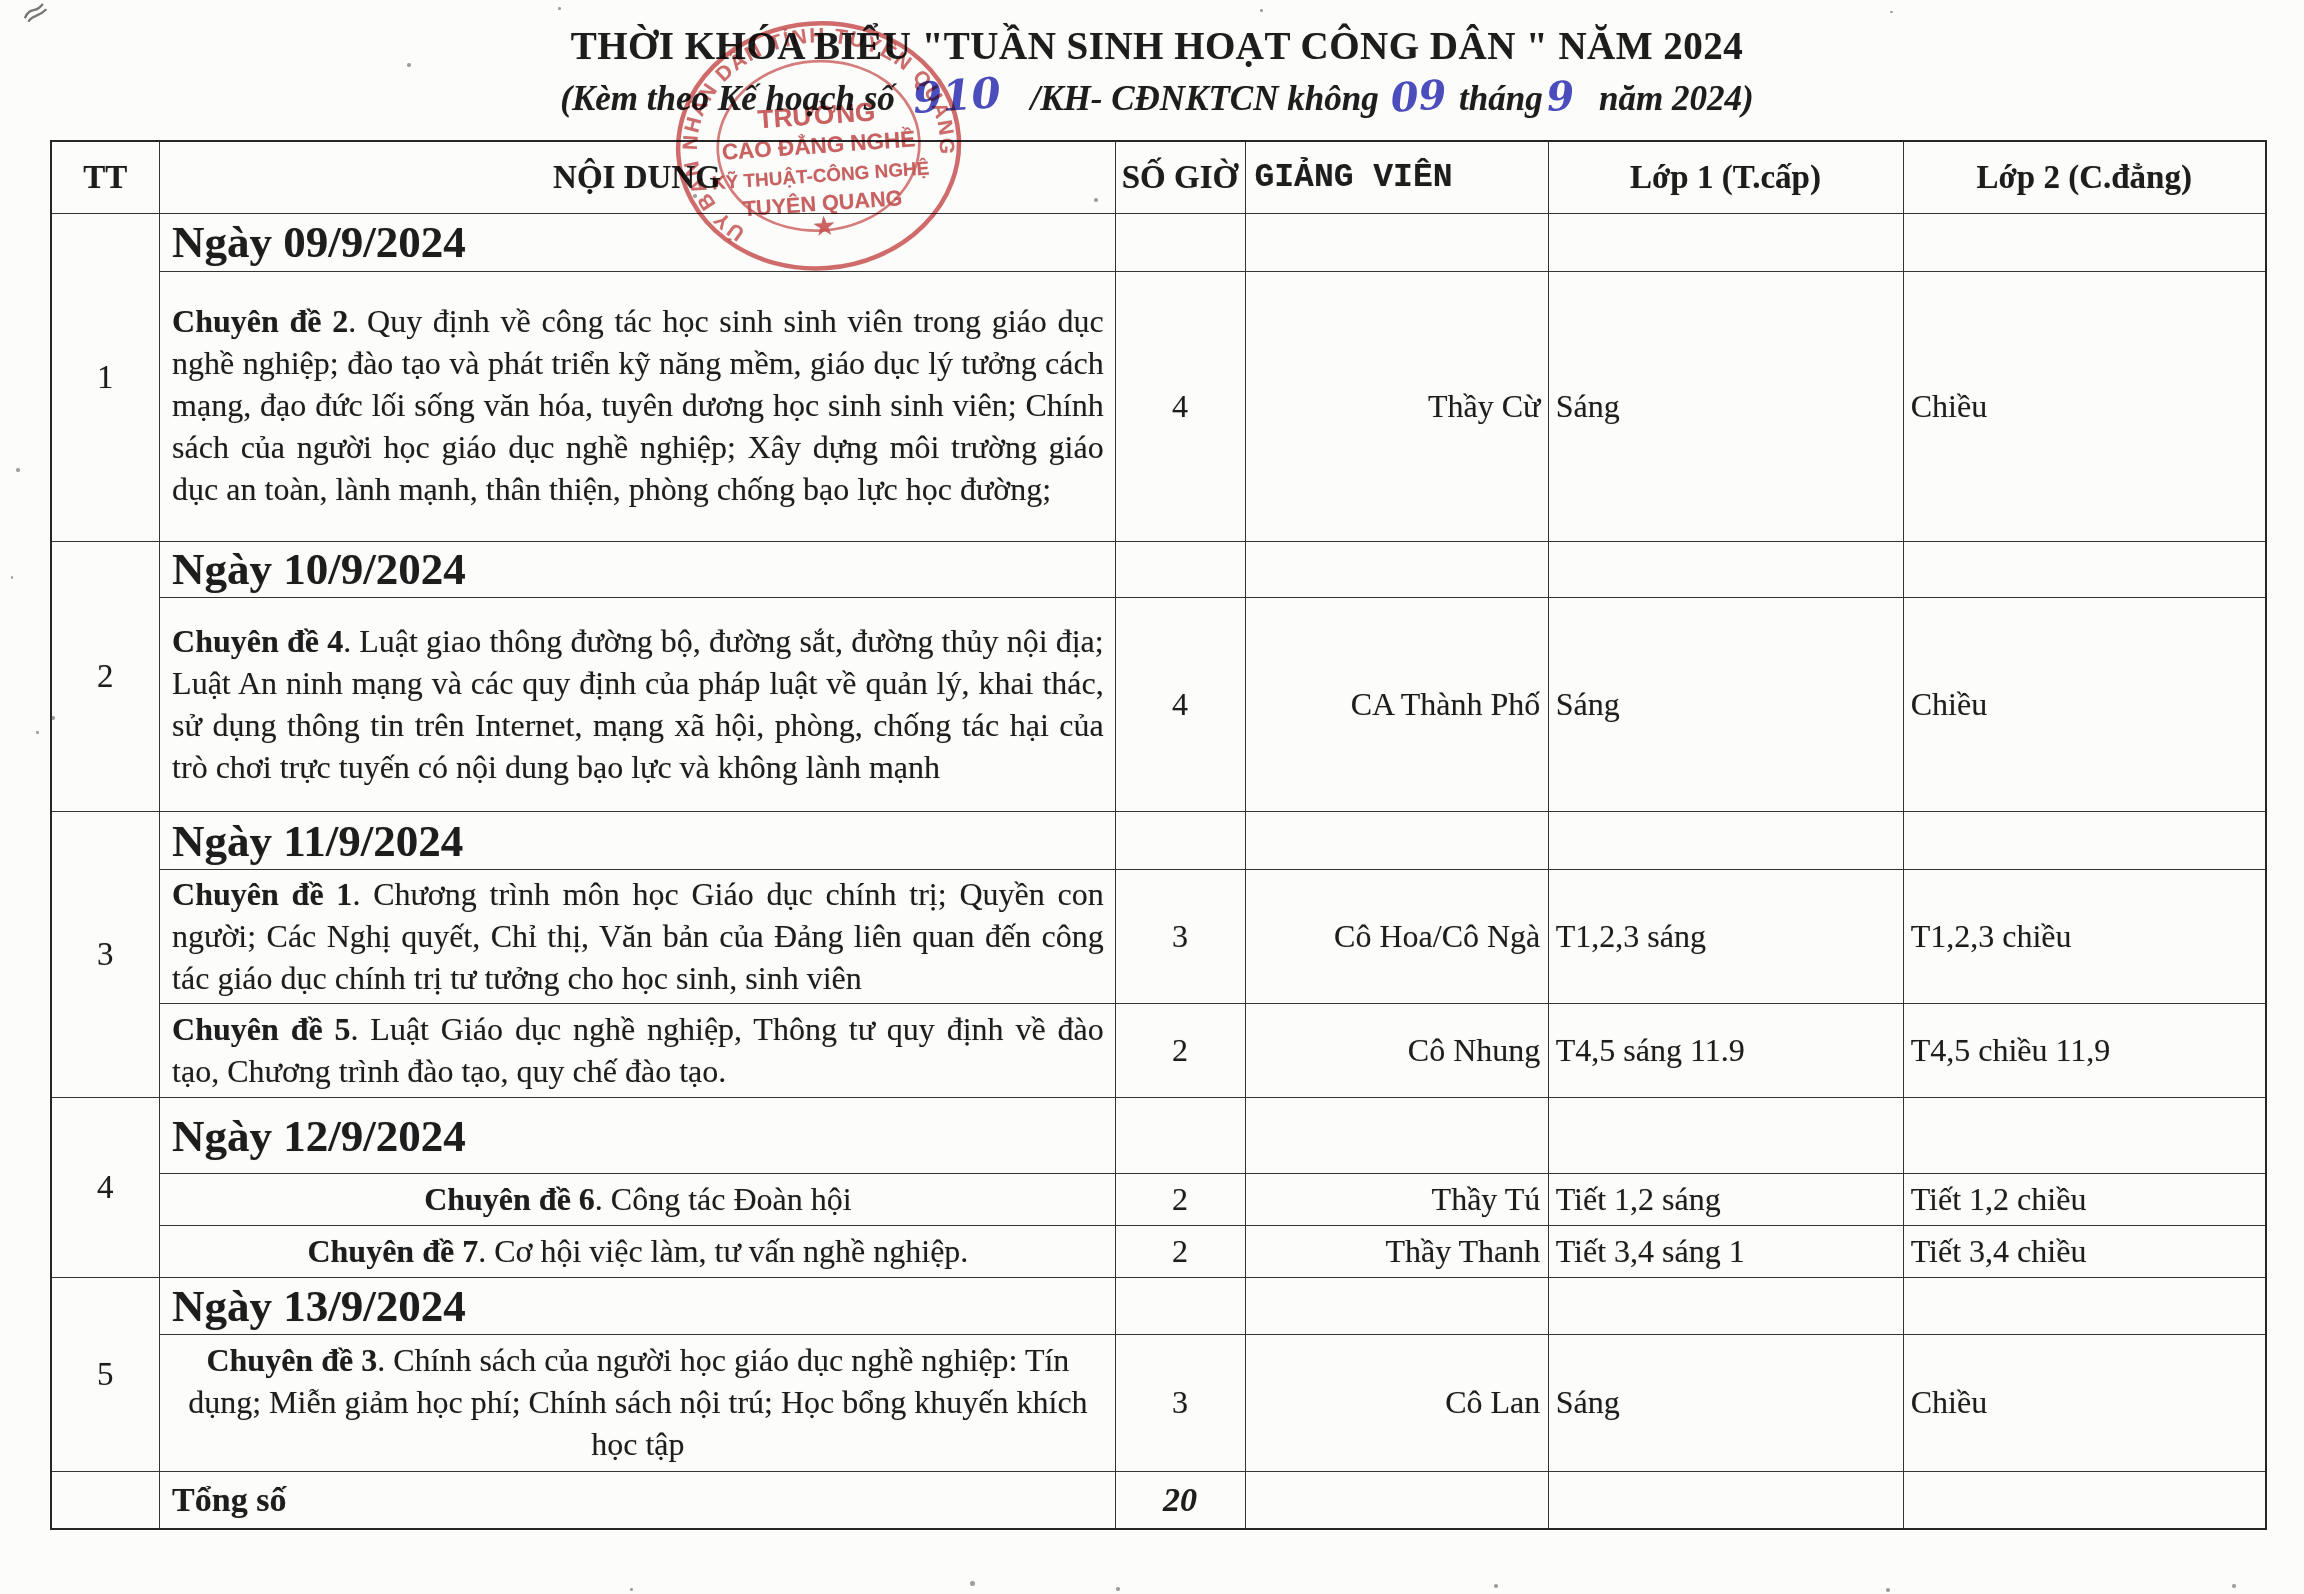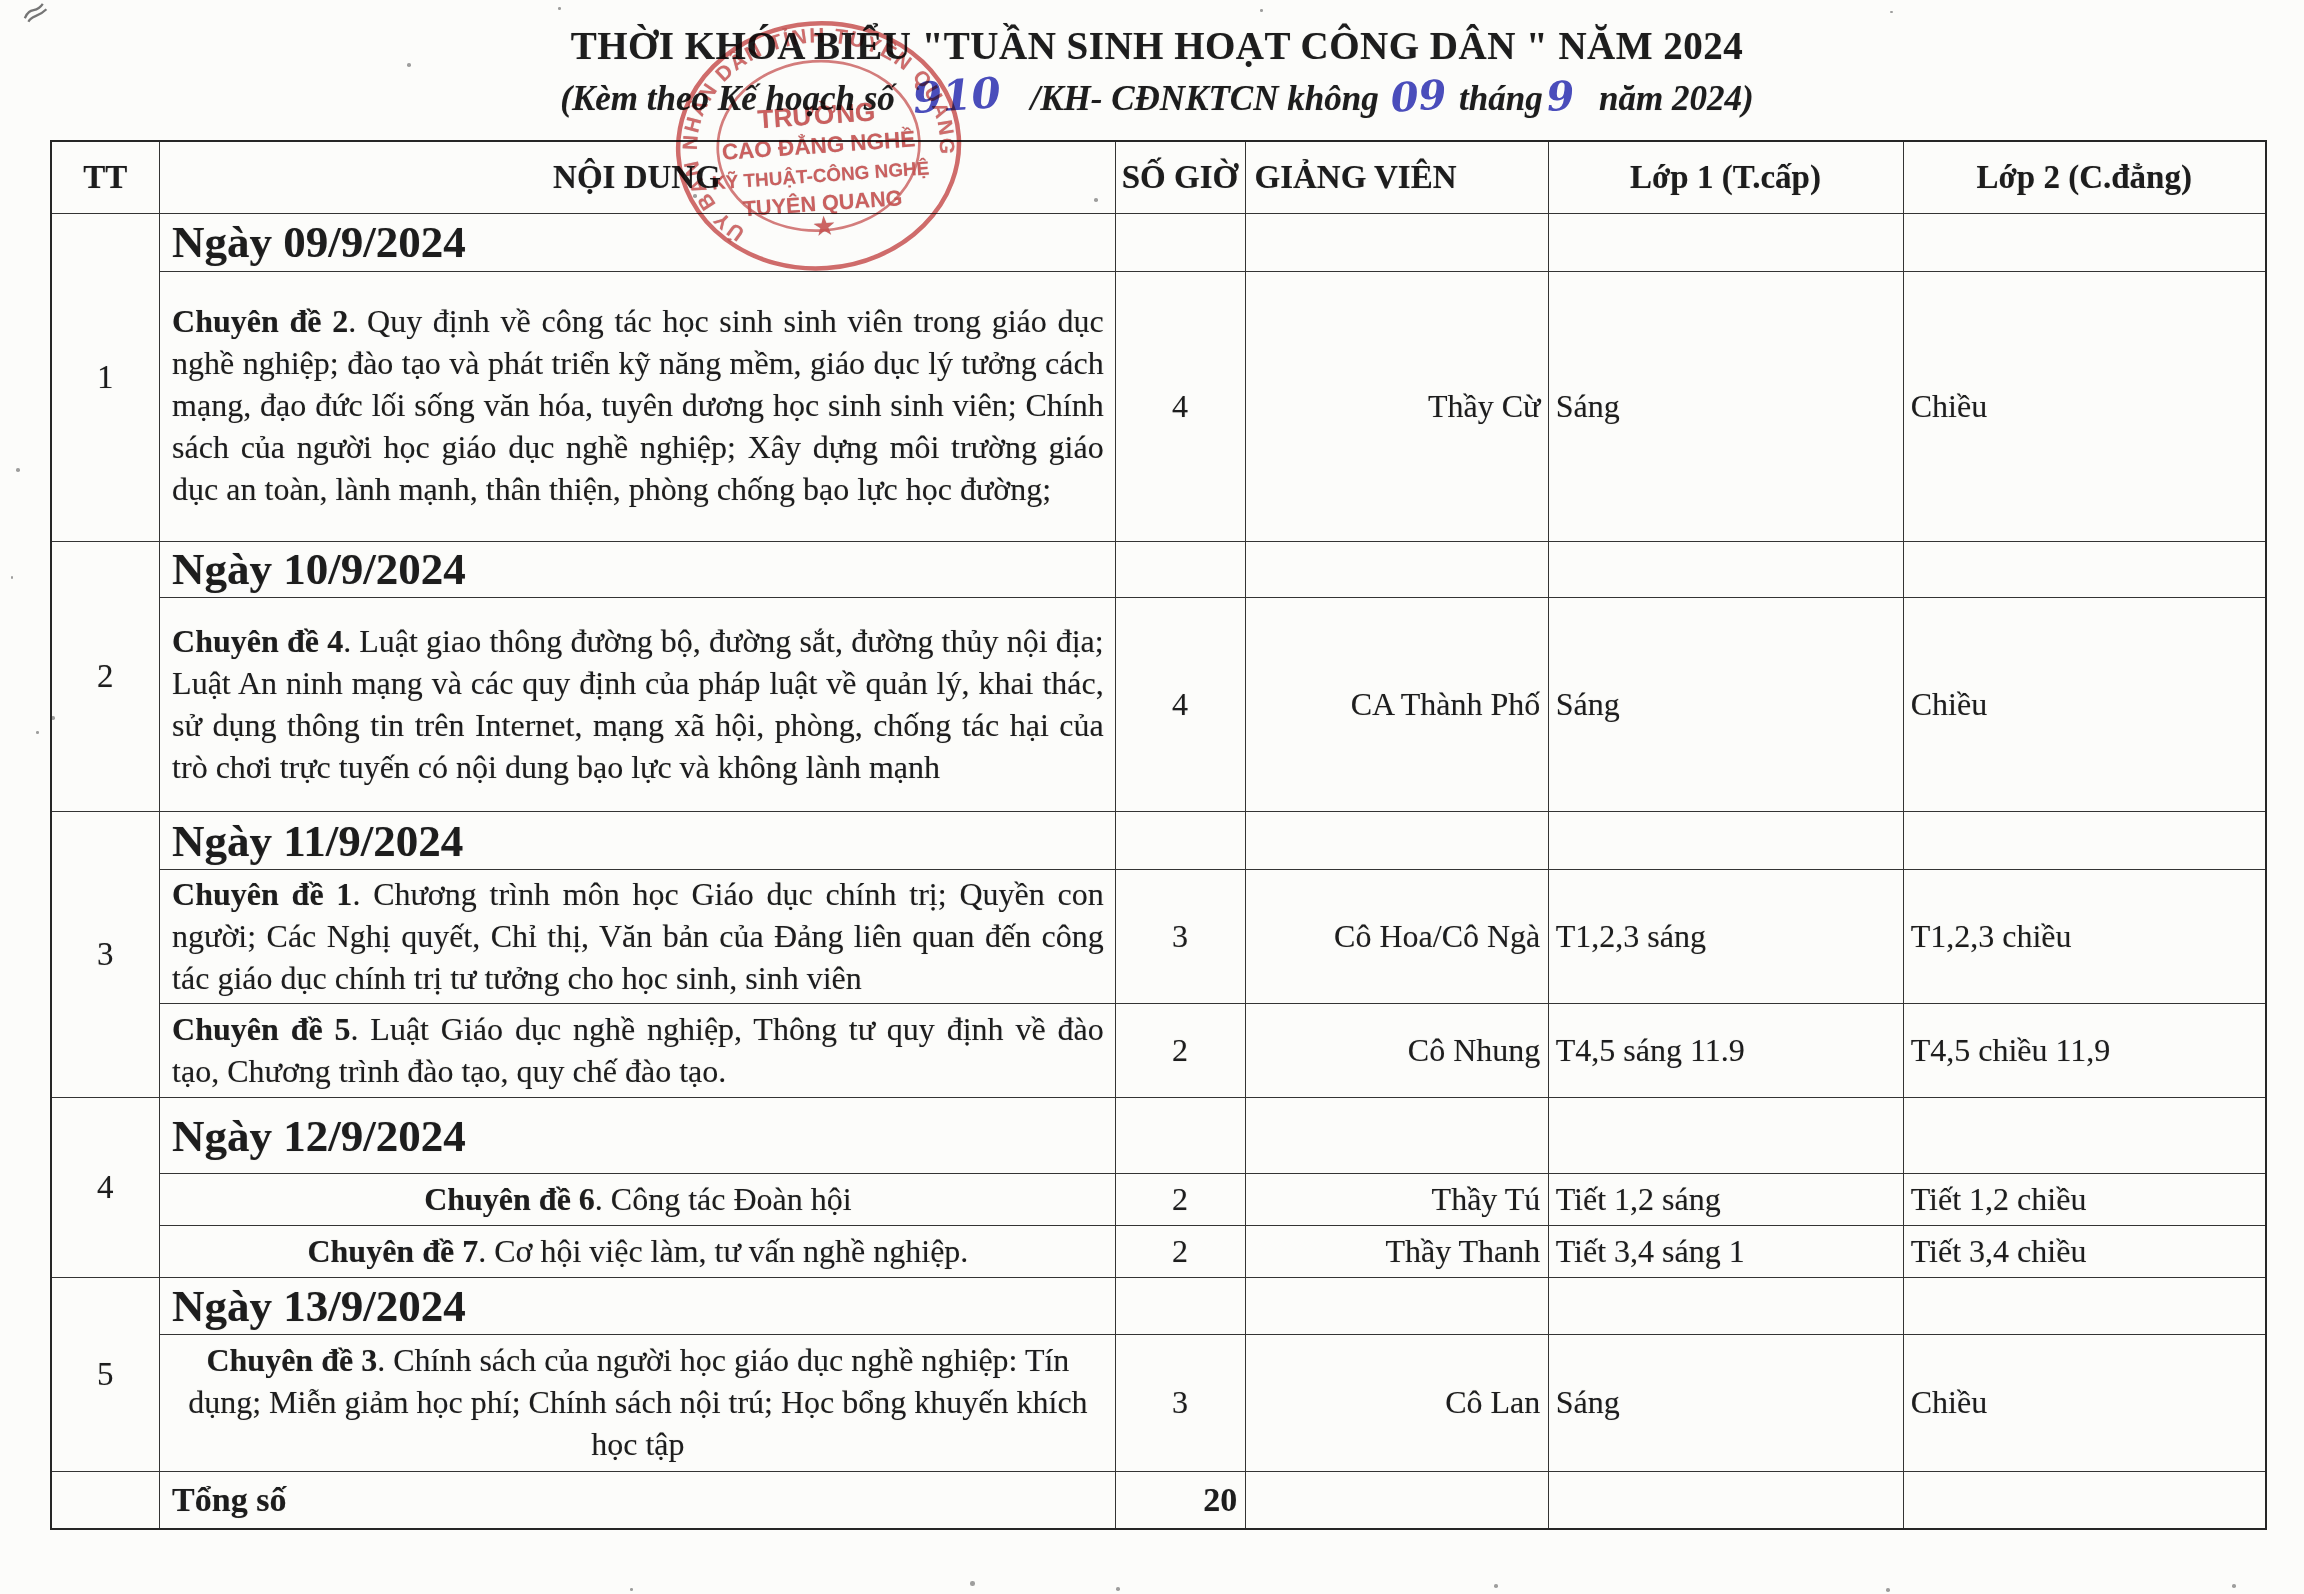--- a/index.html
+++ b/index.html
@@ -35,30 +35,30 @@
     border:2.7px solid #262626;
     font-size:32px;
   }
   .schedule td,.schedule th{
     border:1.8px solid #343434;
     vertical-align:middle;
     padding:1.8px 7.2px;
     overflow:hidden;
   }
   .schedule th{font-size:33px;font-weight:bold;text-align:center;padding:3.6px 5.4px;}
-  .schedule th.gv{text-align:left;padding-left:9px;}
+  .schedule th.gv{text-align:left;padding-left:9px;font-family:Liberation Mono, monospace;}
   td.tt{text-align:center;font-size:33px;}
   td.nd{padding:3.6px 10.8px 3.6px 12.6px;text-align:center;line-height:1.31;}
   td.nd.just{text-align:justify;}
   td.date{font-weight:bold;font-size:45px;padding-left:12.6px;}
   td.hours{text-align:center;}
   td.teacher{text-align:right;padding-left:2px;}
   td.cls{text-align:left;}
   td.total-label{font-weight:bold;font-size:34px;padding-left:12.6px;}
-  td.total-hours{text-align:right;font-weight:bold;font-size:34px;}
+  td.total-hours{text-align:center;font-weight:bold;font-size:34px;font-style:italic;}
   b.topic{font-weight:bold;}
   
   tr.h-head{height:72px;}
   tr.h-d1{height:58px;} tr.h-c1{height:270px;}
   tr.h-d2{height:56px;} tr.h-c2{height:214px;}
   tr.h-d3{height:58px;} tr.h-c3a{height:115px;} tr.h-c3b{height:94px;}
   tr.h-d4{height:76px;} tr.h-c4a{height:52px;} tr.h-c4b{height:52px;}
   tr.h-d5{height:54px;} tr.h-c5{height:137px;}
   tr.h-tot{height:58px;}
   .footer-note{

